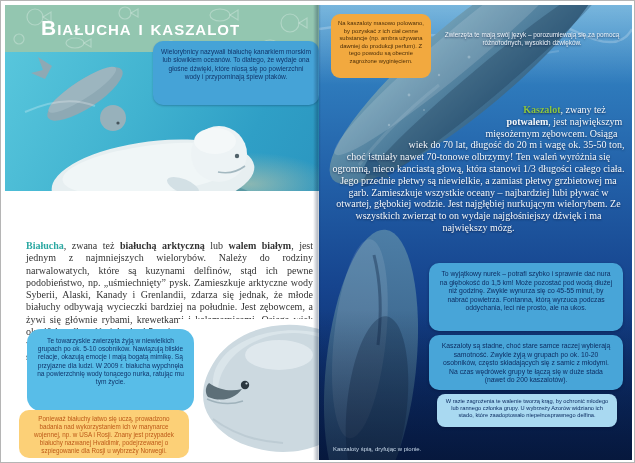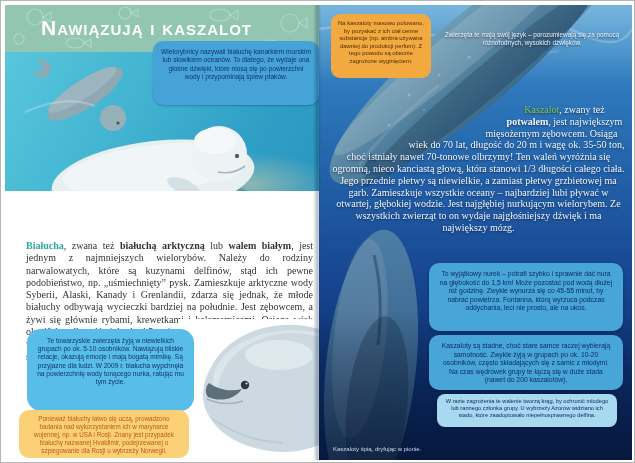--- a/index.html
+++ b/index.html
@@ -36,21 +36,21 @@
   .sperm-photo svg{position:absolute;left:0;top:0;}
   .note-hunt{left:12px;top:9px;width:100px;height:64px;background:#f2a93f;border-radius:9px;
              color:#4c2e08;font-size:5.9px;line-height:7.6px;padding:6px 6px;z-index:5;text-align:center;
              position:absolute;}
   .caption-language{position:absolute;left:120px;top:26px;width:186px;color:#f0f6fb;font-size:6.4px;
              line-height:8px;text-align:center;text-shadow:0 1px 2px rgba(0,20,60,0.7);z-index:5;}
   .body-right{position:absolute;left:13px;top:99px;width:293px;font-family:"Liberation Serif",serif;
              font-size:10px;line-height:11.8px;color:#f4f8fb;text-align:center;z-index:4;
              text-shadow:0 1px 2px rgba(0,15,50,0.65);}
   .body-right .push{float:left;clear:left;}
-  .lead-green{color:#8dc63f;font-weight:normal;text-align:right;}
+  .lead-green{color:#8dc63f;font-weight:bold;text-align:right;}
   .note-r{position:absolute;left:110px;width:194px;background:#48a5d8;border-radius:10px;color:#0e2e63;
           font-size:6.8px;line-height:8.5px;text-align:center;padding:7px 9px;z-index:5;
           box-shadow:0 1px 3px rgba(0,10,40,0.35);}
   .note-diver{top:258px;height:68px;}
   .note-herd{top:330px;height:55px;}
   .note-protect{left:118px;top:389px;width:180px;height:33px;background:#a9d9f1;font-size:5.7px;
           line-height:7.2px;padding:4px 8px;border-radius:8px;}
   .caption-sleep{position:absolute;left:14px;top:441px;color:#c9daeb;font-size:6px;z-index:5;}
   .spine{position:absolute;left:312px;top:4px;width:8px;height:455px;z-index:9;
          background:linear-gradient(to right,rgba(0,0,0,0) 0%,rgba(0,20,50,0.28) 55%,rgba(0,0,0,0) 100%);}
@@ -73,21 +73,21 @@
             <path d="M225,10 l8,-5 v10 z"></path>
           <circle cx="285" cy="18" r="9"></circle>
             <path d="M294,18 l8,-5 v10 z"></path>
           <ellipse cx="70" cy="38" rx="9" ry="5"></ellipse>
             <path d="M79,38 l7,-4 v8 z"></path>
           <ellipse cx="265" cy="40" rx="8" ry="5"></ellipse>
           <path d="M160,40 q6,-8 12,0 q-6,8 -12,0 z"></path>
           <circle cx="14" cy="34" r="5"></circle>
         </g>
       </svg>
-      <div class="page-title">Nawiązują i kaszalot</div>
+      <div class="page-title">Białucha i kaszalot</div>
     </div>
 
     <div class="beluga-photo">
       <svg width="314" height="139" viewBox="0 0 314 139">
         <ellipse cx="150" cy="142" rx="95" ry="14" fill="rgba(15,90,110,0.28)"></ellipse>
 
         <g transform="rotate(-33 80 42)">
           <ellipse cx="80" cy="42" rx="44" ry="14" fill="#8ea9b4"></ellipse>
           <ellipse cx="80" cy="37" rx="40" ry="9" fill="#9cb5bf"></ellipse>
         </g>

